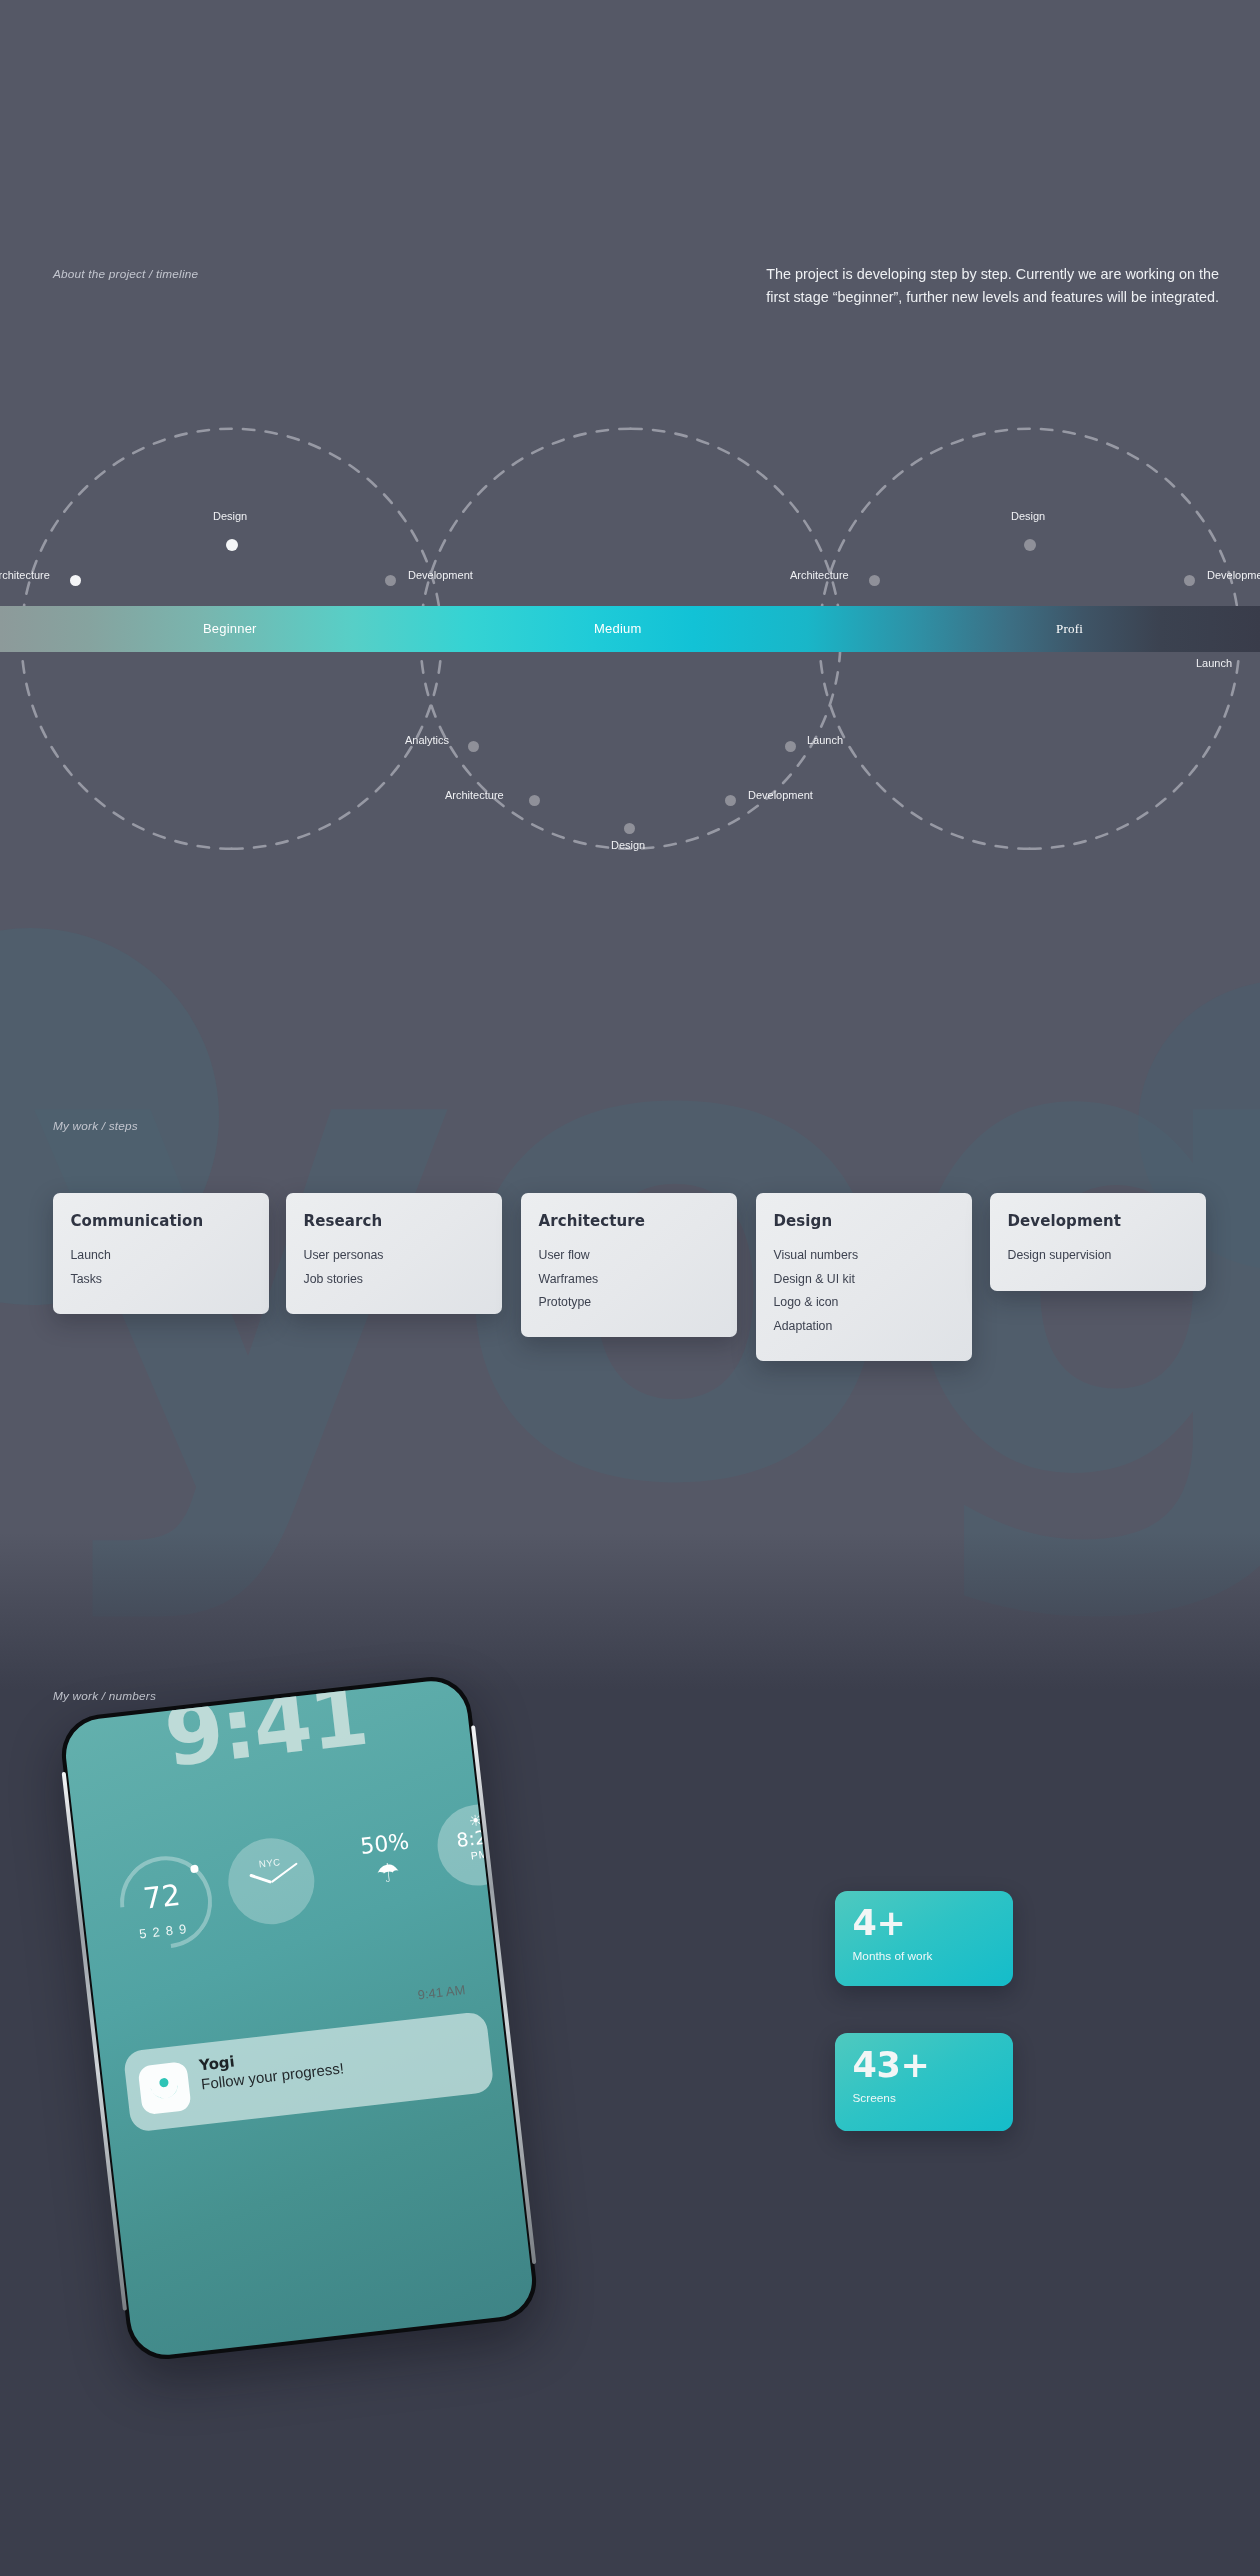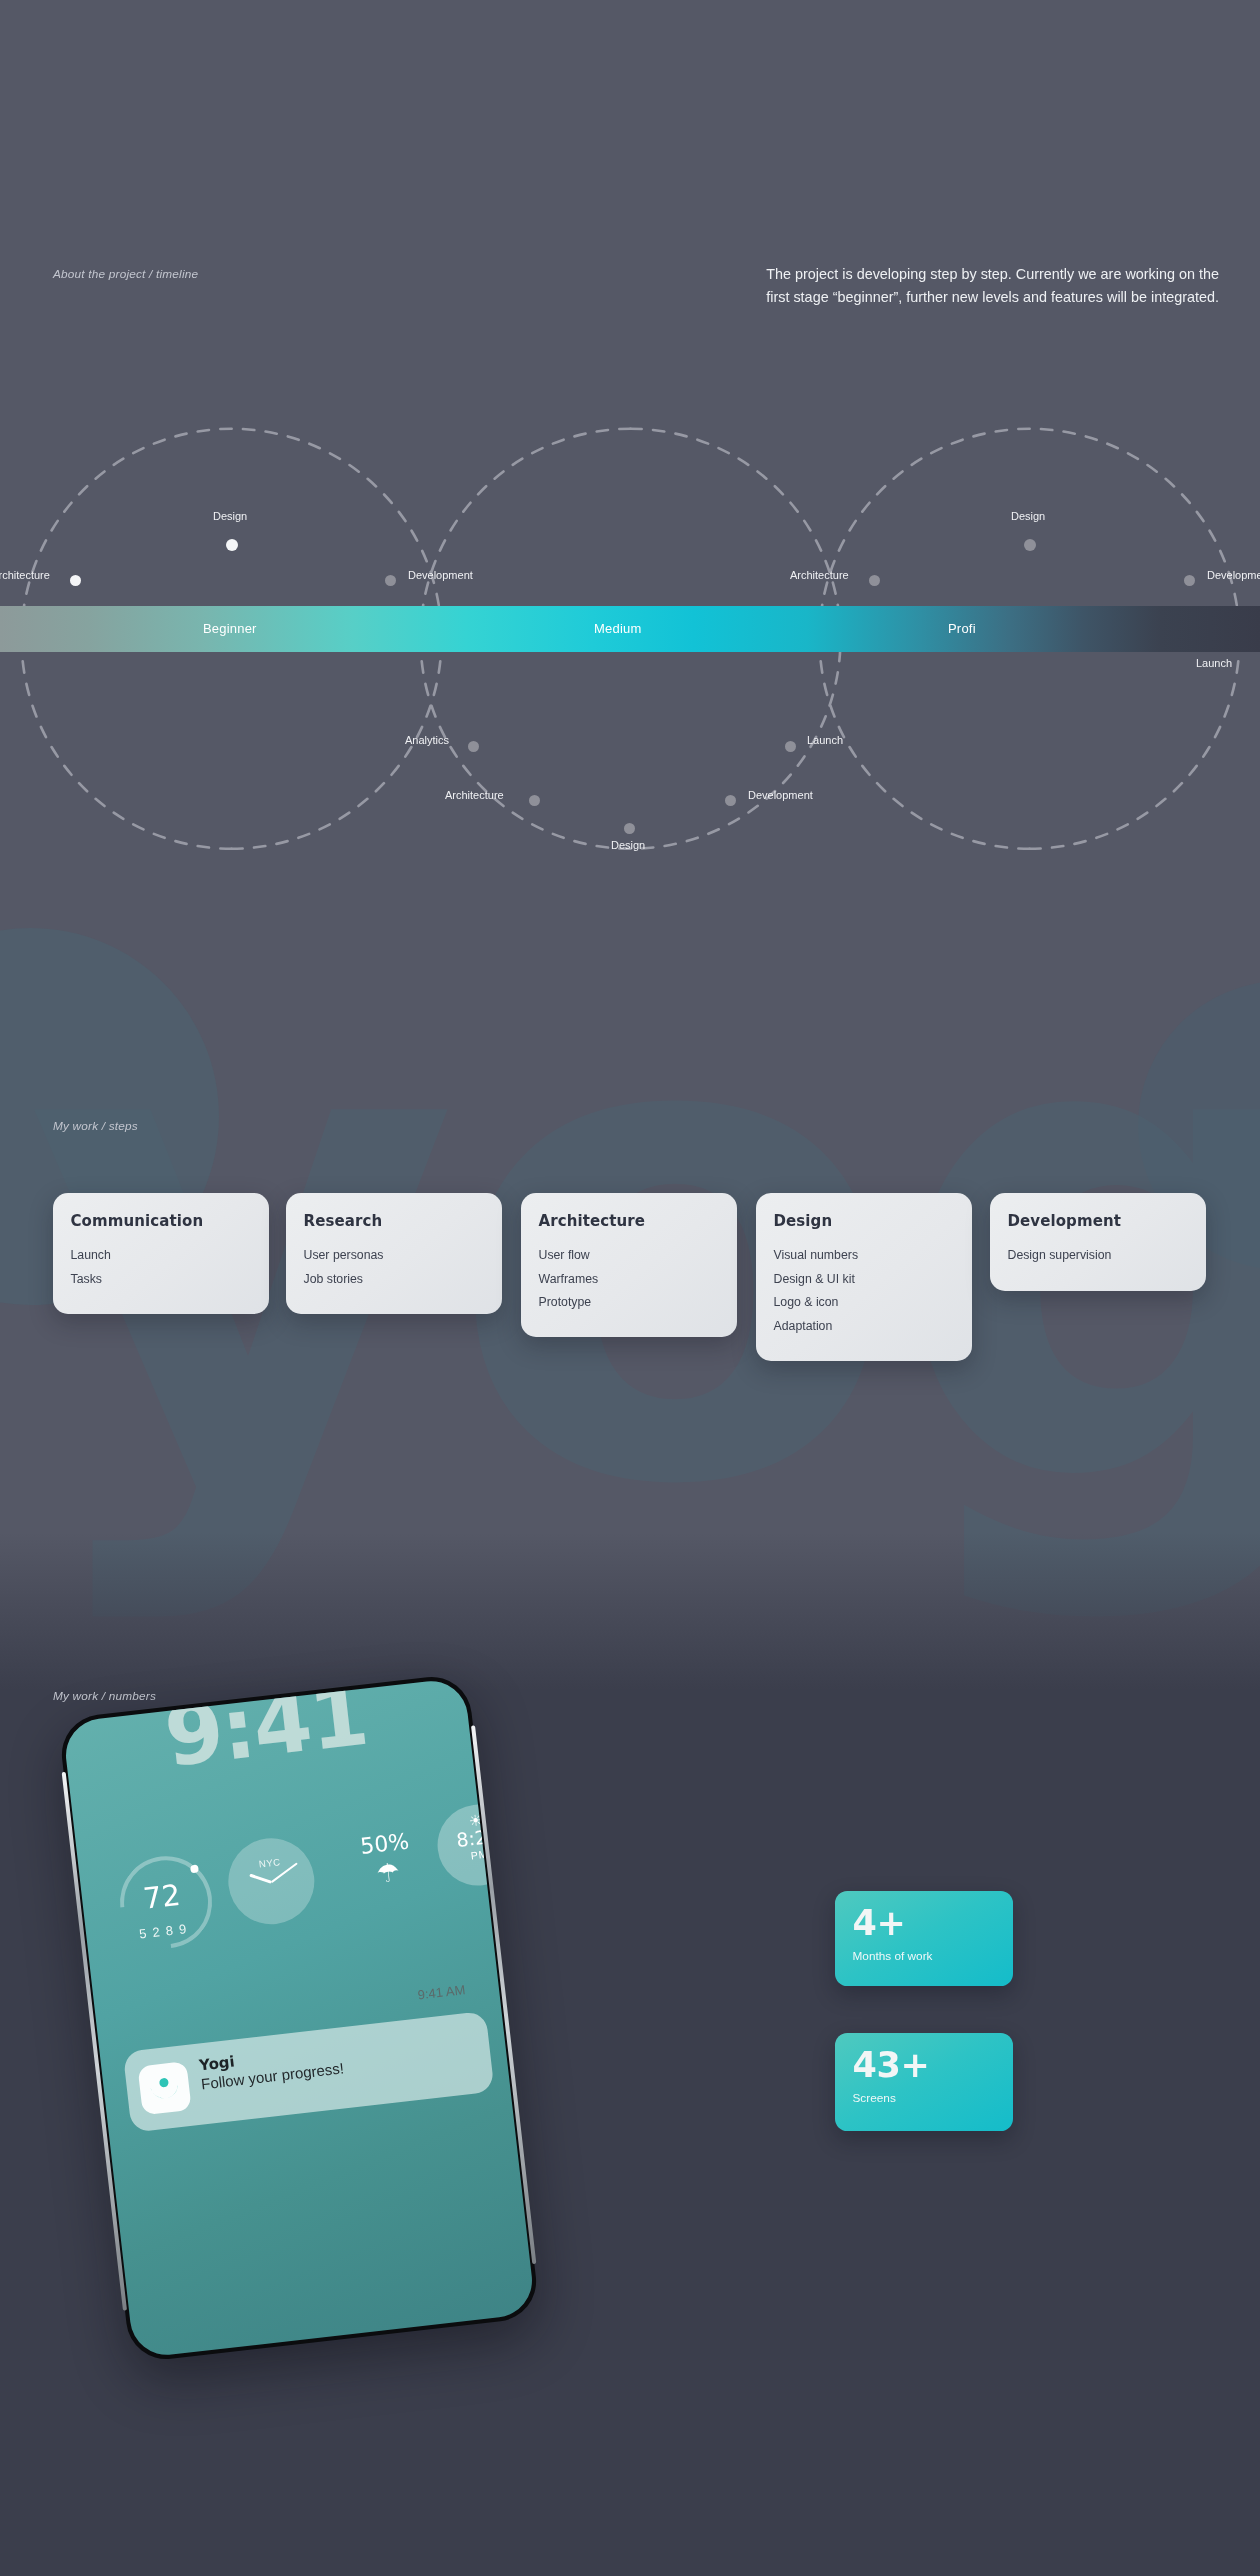--- a/index.html
+++ b/index.html
@@ -41,21 +41,21 @@
     background:linear-gradient(90deg,
       #8d9a9a 0%, #86a39f 7%, #79b5ae 16%,
       #57cfc7 28%, #35d3d3 37%, #1fcbd8 47%,
       #12c2d6 55%, #19b6c8 64%, #2f8fa4 73%,
       #3c6f84 80%, #3e5466 86%, #3b4250 92%, #393c4a 100%);}
   .stage-name{position:absolute;top:0;height:46px;line-height:46px;font-size:13px;
     color:#ffffff;font-weight:400;letter-spacing:0.2px;z-index:9;}
 
   
   #cards{position:absolute;left:0;top:1193px;width:1261px;height:210px;z-index:6;}
-  .wcard{position:absolute;top:0;border-radius:15px;
+  .wcard{position:absolute;top:0;border-radius:7px;
     background:linear-gradient(140deg,#eceef0 0%,#e6e8eb 55%,#dfe2e6 100%);
     box-shadow:0 8.8px 23px rgba(20,22,32,.28);
     padding:19px 17.5px 17.5px 17.5px;box-sizing:border-box;}
   .wcard h3{margin:0 0 14px 0;font-size:15px;font-weight:700;color:#2f3442;
     letter-spacing:0.1px;font-family:"DejaVu Sans",sans-serif;}
   .wcard ul{margin:0;padding:0;list-style:none;}
   .wcard li{font-size:12.3px;line-height:23.6px;color:#3d4250;}
 
   
   .stat{position:absolute;border-radius:12.3px;z-index:7;
@@ -191,21 +191,21 @@
   <div class="tl-dot off" style="left:725px;top:445px;width:11.4px;height:11.4px;"></div>
   <div class="tl-label" style="left:748px;top:439px;">Development</div>
 
   <div class="tl-dot off" style="left:785px;top:391px;width:11.4px;height:11.4px;"></div>
   <div class="tl-label" style="left:807px;top:384px;">Launch</div>
 </div>
 
 <div id="stage-bar">
   <div class="stage-name" style="left:203px;">Beginner</div>
   <div class="stage-name" style="left:594px;">Medium</div>
-  <div class="stage-name" style="left:948px;">Profi</div>
+  <div class="stage-name" style="left:1056px;font-family:Liberation Serif, serif;">Profi</div>
 </div>
 
 <div class="sec-label" style="left:53px;top:1119px;">My work / steps</div>
 
 <div id="cards">
 
   <div class="wcard" style="left:53px;width:216px;height:121px;">
     <h3>Communication</h3>
     <ul>
       <li>Launch</li>

